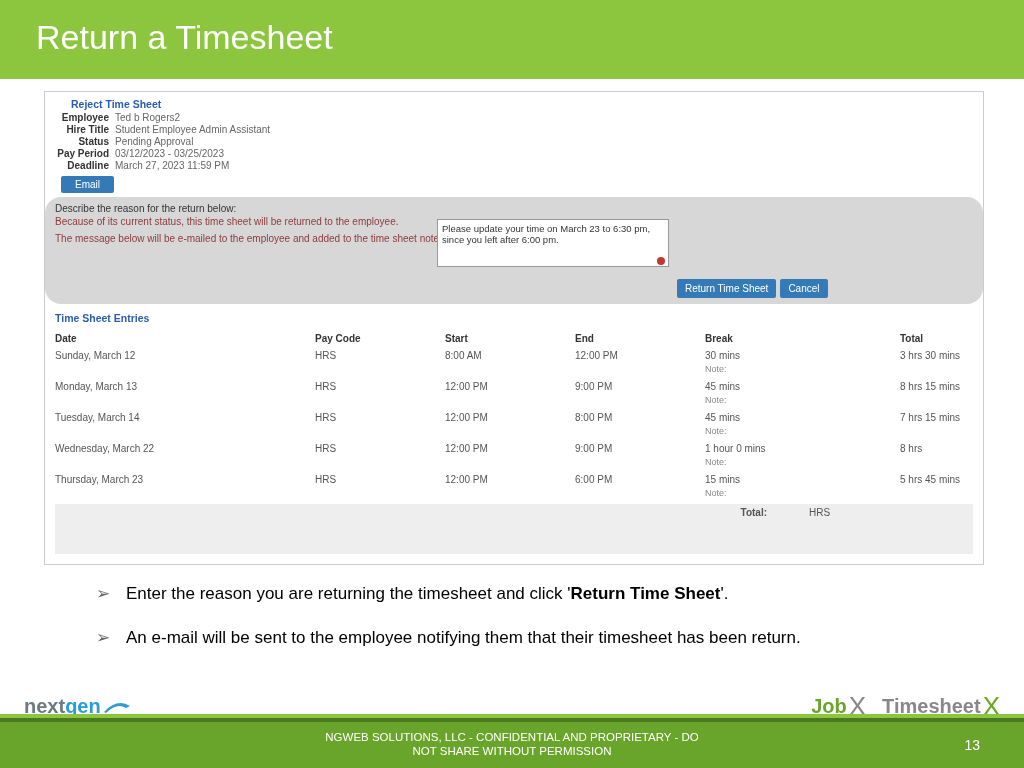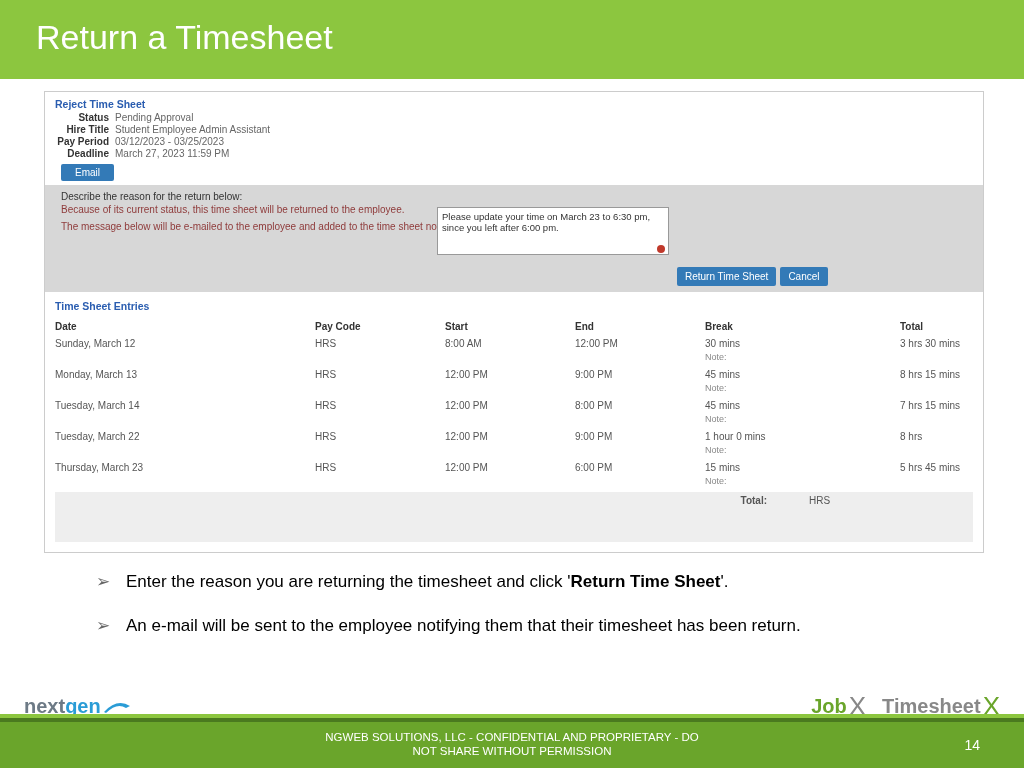--- a/index.html
+++ b/index.html
@@ -1,26 +1,26 @@
 <!DOCTYPE html>
 <html><head>
 <meta charset="utf-8">
 <style>
   * { box-sizing: border-box; margin: 0; padding: 0; }
   body { font-family: "Segoe UI", Arial, sans-serif; width: 1024px; height: 768px; background: #fff; overflow: hidden; position: relative; }
   .header { background: #8cc63f; color: #fff; padding: 18px 36px 22px; }
   .header h1 { font-size: 34px; font-weight: 300; }
   .panel { margin: 12px 40px 0 44px; border: 1px solid #ccc; background: #fff; font-size: 10px; color: #333; }
   .reject { padding: 6px 10px 0; }
-  .reject-title { color: #2a5db0; font-weight: 600; font-size: 10.5px; margin-bottom: 2px; }
+  .reject-title { color: #2a5db0; font-weight: 600; font-size: 10.5px; margin-bottom: 2px; margin-left: 16px; }
   .field { display: flex; margin: 1px 0; }
   .field-lbl { width: 60px; text-align: right; font-weight: 600; color: #333; font-size: 10px; padding-right: 6px; }
   .field-val { color: #666; font-size: 10px; }
   .email-btn { display: inline-block; background: #337ab7; color: #fff; padding: 3px 14px; border-radius: 2px; font-size: 10px; margin: 4px 0 4px 6px; cursor: pointer; }
-  .reason-box { background: #d7d7d7; padding: 6px 16px 8px; margin: 0; position: relative; }
+  .reason-box { background: #d7d7d7; padding: 6px 10px 8px; margin: 0; position: relative; border-radius: 16px; }
   .reason-prompt { color: #333; font-size: 10px; }
   .reason-status { color: #8f3b3b; font-size: 10px; margin: 2px 0 6px; }
   .reason-note { color: #8f3b3b; font-size: 10px; }
   .reason-row { display: flex; align-items: flex-end; gap: 6px; }
   .textarea-wrap { position: relative; margin-left: 338px; }
   .reason-textarea { width: 232px; height: 48px; border: 1px solid #999; background: #fff; font-size: 9.5px; color: #333; padding: 3px 4px; resize: none; font-family: inherit; }
   .red-dot { position: absolute; right: 4px; bottom: 4px; width: 8px; height: 8px; background: #c0392b; border-radius: 50%; }
   .btn { background: #337ab7; color: #fff; padding: 4px 8px; border-radius: 2px; font-size: 10px; cursor: pointer; border: none; }
   .entries { padding: 8px 10px 10px; }
   .entries-title { color: #2a5db0; font-weight: 600; font-size: 10.5px; margin-bottom: 6px; }
@@ -57,26 +57,30 @@
 <body>
 
 <div class="header">
   <h1>Return a Timesheet</h1>
 </div>
 
 <div class="panel">
   <div class="reject">
     <div class="reject-title">Reject Time Sheet</div>
     <div class="field">
+        <div class="field-lbl">Employee</div>
+        <div class="field-val">Ted b Rogers2</div>
+      </div>
+    <div class="field">
+        <div class="field-lbl">Hire Title</div>
+        <div class="field-val">Student Employee Admin Assistant</div>
+      </div>
+    <div class="field">
         <div class="field-lbl">Status</div>
         <div class="field-val">Pending Approval</div>
-      </div>
-    <div class="field">
-        <div class="field-lbl">Hire Title</div>
-        <div class="field-val">Student Employee Admin Assistant</div>
       </div>
     <div class="field">
         <div class="field-lbl">Pay Period</div>
         <div class="field-val">03/12/2023 - 03/25/2023</div>
       </div>
     <div class="field">
         <div class="field-lbl">Deadline</div>
         <div class="field-val">March 27, 2023 11:59 PM</div>
       </div>
     <span class="email-btn">Email</span>
@@ -128,21 +132,21 @@
         <div class="gnote-pad2"></div>
         <div class="gcell">Tuesday, March 14</div>
         <div class="gcell">HRS</div>
         <div class="gcell">12:00 PM</div>
         <div class="gcell">8:00 PM</div>
         <div class="gcell">45 mins</div>
         <div class="gcell">7 hrs 15 mins</div>
         <div class="gnote-pad"></div>
         <div class="gnote">Note:</div>
         <div class="gnote-pad2"></div>
-        <div class="gcell">Tuesday, March 22</div>
+        <div class="gcell">Wednesday, March 22</div>
         <div class="gcell">HRS</div>
         <div class="gcell">12:00 PM</div>
         <div class="gcell">9:00 PM</div>
         <div class="gcell">1 hour 0 mins</div>
         <div class="gcell">8 hrs</div>
         <div class="gnote-pad"></div>
         <div class="gnote">Note:</div>
         <div class="gnote-pad2"></div>
         <div class="gcell">Thursday, March 23</div>
         <div class="gcell">HRS</div>
@@ -188,15 +192,15 @@
         <span class="x">X</span>
       </div>
   </div>
 </div>
 
 <div class="footer">
   <div class="footer-bar1"></div>
   <div class="footer-bar2"></div>
   <div class="footer-main">
     <div class="footer-txt">NGWEB SOLUTIONS, LLC - CONFIDENTIAL AND  PROPRIETARY - DO NOT SHARE WITHOUT PERMISSION</div>
-    <div class="page-num">14</div>
+    <div class="page-num">13</div>
   </div>
 </div>
 
 </body></html>

